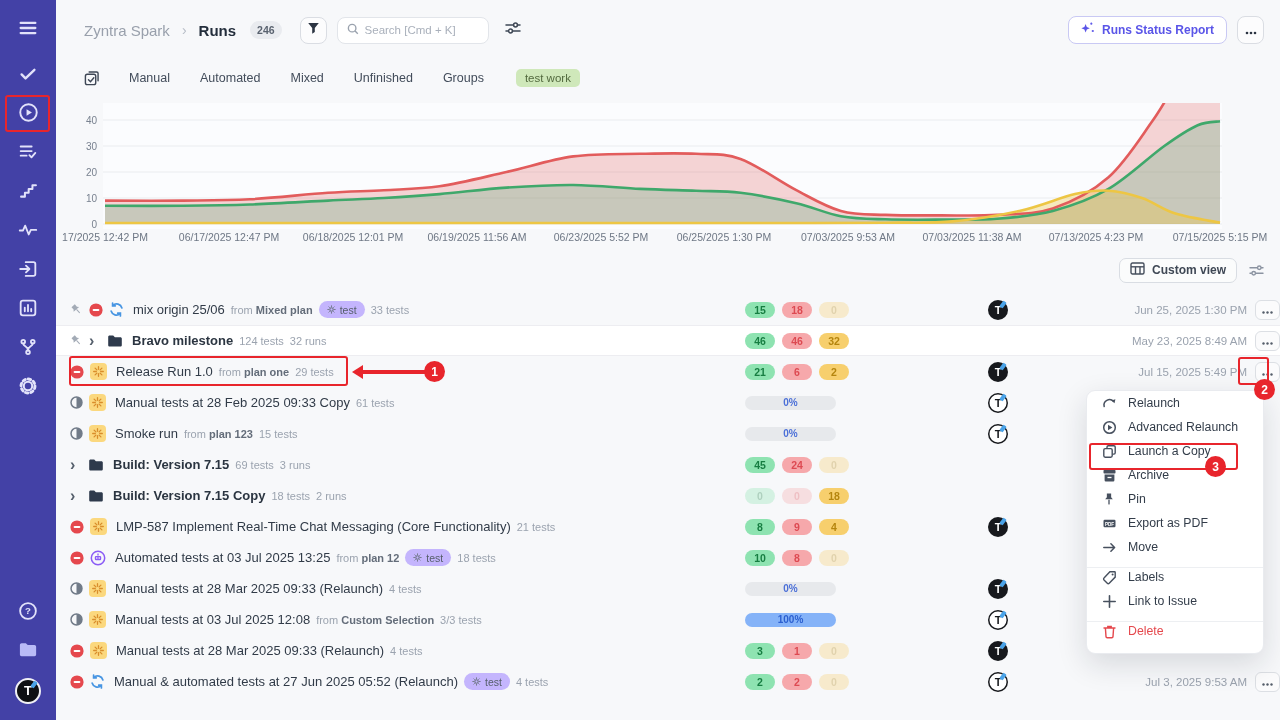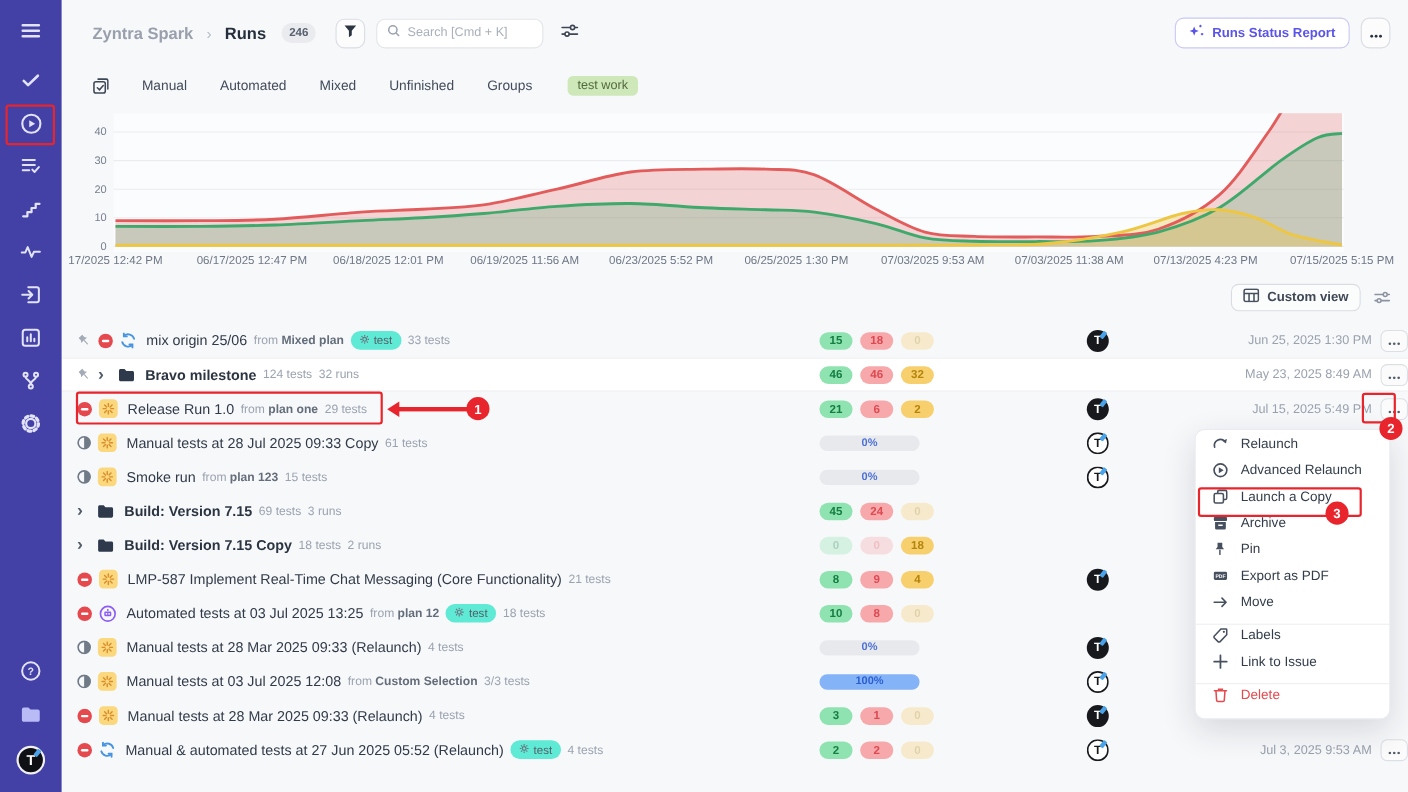--- a/index.html
+++ b/index.html
@@ -11,21 +11,21 @@
     display:flex; flex-direction:column; align-items:center; padding-top:10px; z-index:10; }
   .sb-item { width:40px; height:39px; display:flex; align-items:center; justify-content:center; cursor:pointer; }
   .sb-item.menu { height:40px; margin-bottom:6px; }
   .sb-bottom { margin-top:auto; padding-bottom:10px; display:flex; flex-direction:column; align-items:center; }
   .sb-avatar { width:26px; height:26px; border-radius:50%; background:#0e1013; color:#fff; font-size:13px; font-weight:bold;
     display:flex; align-items:center; justify-content:center; position:relative; border:2px solid #f0f0f5; }
   .sb-avatar i, .avatar i { position:absolute; right:3px; top:1px; width:4px; height:7px; background:#4aa3e8; transform:rotate(38deg); border-radius:1px; }
 
   
   .header { margin-left:56px; height:60px; display:flex; align-items:center; padding:0 16px 0 28px; gap:10px; }
-  .crumb-project { color:#99a0ac; font-weight:bold; font-size:15px; }
+  .crumb-project { color:#99a0ac; font-weight:normal; font-size:15px; }
   .crumb-sep { color:#b7bdc7; font-size:14px; padding:0 2px; }
   .crumb-page { color:#242e3c; font-weight:bold; font-size:15px; }
   .count-pill { background:#e9ebef; color:#59626f; font-size:10.5px; font-weight:bold; border-radius:9px; padding:3px 7px; margin-left:4px; }
   .icon-btn { height:27px; min-width:27px; border:1px solid #dadde3; border-radius:8px; background:#fcfcfd;
     display:flex; align-items:center; justify-content:center; cursor:pointer; }
   .search { width:152px; height:27px; border:1px solid #e2e5ea; border-radius:8px; background:#fff;
     display:flex; align-items:center; padding:0 9px; gap:6px; }
   .search input { border:none; outline:none; font-size:11.5px; color:#3c4654; width:100%; background:transparent; font-family:"Liberation Sans",sans-serif; }
   .search input::placeholder { color:#a9b0bb; }
   .spacer { flex:1; }
@@ -59,21 +59,21 @@
   .row { height:31px; display:flex; align-items:center; padding-left:14px; position:relative; font-size:13px; gap:6px; }
   .row-hl { background:#fff; border-top:1px solid #ededf1; border-bottom:1px solid #ededf1; }
   .slot-pin { width:13px; display:flex; align-items:center; }
   .chev { color:#545e6b; font-size:16px; font-weight:bold; width:12px; line-height:14px; cursor:pointer; }
   .sticon,.ticon { display:flex; align-items:center; }
   .mi-man { width:17px; height:17px; border-radius:4px; background:#fbd87e; display:flex; align-items:center; justify-content:center; }
   .title { color:#313b48; margin-left:3px; white-space:nowrap; cursor:pointer; }
   .title.ft { font-weight:bold; color:#2b3541; }
   .from { font-size:11px; color:#9ba3af; white-space:nowrap; }
   .from b { color:#646d7a; }
-  .tagp { background:#5eead4; border-radius:9px; font-size:10.5px; color:#555e6a; padding:2.5px 8px;
+  .tagp { background:#c4b5fd; border-radius:9px; font-size:10.5px; color:#555e6a; padding:2.5px 8px;
     display:flex; align-items:center; gap:4px; white-space:nowrap; cursor:pointer; }
   .meta { font-size:11px; color:#9ba3af; white-space:nowrap; }
   .row-mid { position:absolute; left:689px; display:flex; gap:7px; align-items:center; }
   .pill { width:30px; height:16px; border-radius:8px; font-size:10.5px; font-weight:bold; display:flex; align-items:center; justify-content:center; }
   .pg { background:#8ee3b1; color:#177e42; } .pr { background:#f6a8ab; color:#dd4a52; } .py { background:#f7cf6d; color:#b5850e; }
   .faded { opacity:.32; }
   .pbar { width:91px; height:14px; border-radius:7px; background:#e7e9ec; color:#4c70d8; font-size:10px; font-weight:bold;
     display:flex; align-items:center; justify-content:center; }
   .pfull { background:#85b3f8; color:#2b5fd0; }
   .avatar { position:absolute; left:932px; width:20px; height:20px; border-radius:50%; display:flex; align-items:center;
@@ -403,21 +403,21 @@
         <svg width="13" height="13" viewBox="0 0 14 14">
           <circle cx="7" cy="7" r="5.9" fill="none" stroke="#717b88" stroke-width="1.6"></circle>
           <path d="M7 1.1a5.9 5.9 0 0 1 0 11.8z" fill="#717b88"></path>
         </svg>
       </span>
       <span class="ticon mi-man">
         <svg width="11" height="11" viewBox="-5.5 -5.5 11 11" stroke="#d98d2b" stroke-width="1.3" stroke-linecap="round">
           <path d="M0-4.8v2.6M0 2.2v2.6M-4.8 0h2.6M2.2 0h2.6M-3.4-3.4l1.8 1.8M1.6 1.6l1.8 1.8M3.4-3.4L1.6-1.6M-1.6 1.6l-1.8 1.8"></path>
         </svg>
       </span>
-      <span class="title">Manual tests at 28 Jul 2025 09:33 Copy</span>
+      <span class="title">Manual tests at 28 Feb 2025 09:33 Copy</span>
       <span class="meta">61 tests</span>
       <span class="row-mid">
         <span class="pbar">0%</span>
       </span>
       <span class="avatar light">T<i></i></span>
       <span class="row-right"></span>
     </div>
     <div class="row">
       <span class="sticon">
         <svg width="13" height="13" viewBox="0 0 14 14">

